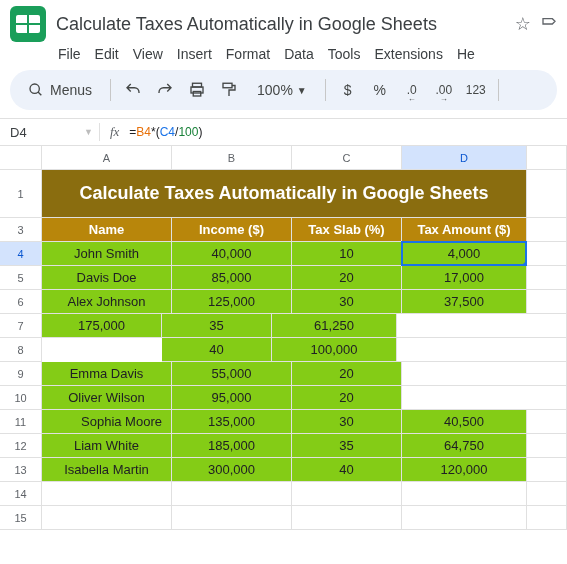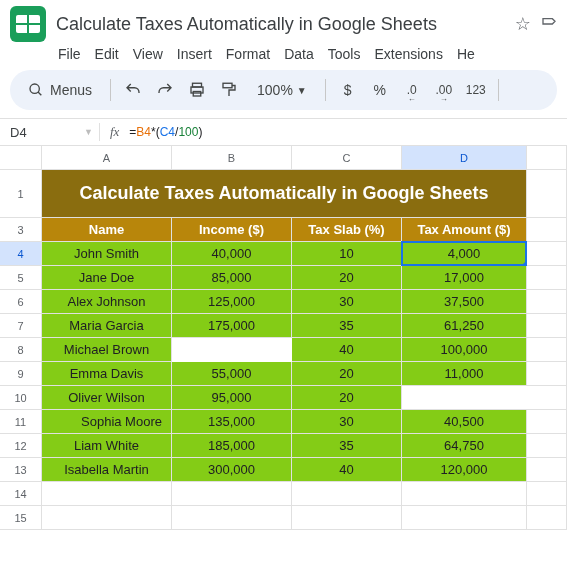--- a/index.html
+++ b/index.html
@@ -182,64 +182,61 @@
           <div class="cell" style="width: 130px;">John Smith</div>
           <div class="cell" style="width: 120px;">40,000</div>
           <div class="cell" style="width: 110px;">10</div>
           <div class="cell selected-cell" style="width: 125px;">4,000<div class="handle"></div></div>
           <div class="cell" style="flex: 1 1 0%; background: rgb(255, 255, 255);"></div>
         </div>
       </div>
       <div class="row data-row" style="height: 24px;">
         <div class="rh" style="height: 24px;">5</div>
         <div class="cells">
-          <div class="cell" style="width: 130px;">Jane Doe</div>
+          <div class="cell" style="width: 130px;">Davis Doe</div>
           <div class="cell" style="width: 120px;">85,000</div>
           <div class="cell" style="width: 110px;">20</div>
           <div class="cell" style="width: 125px;">17,000</div>
           <div class="cell" style="flex: 1 1 0%; background: rgb(255, 255, 255);"></div>
         </div>
       </div>
       <div class="row data-row" style="height: 24px;">
         <div class="rh" style="height: 24px;">6</div>
         <div class="cells">
           <div class="cell" style="width: 130px;">Alex Johnson</div>
           <div class="cell" style="width: 120px;">125,000</div>
           <div class="cell" style="width: 110px;">30</div>
           <div class="cell" style="width: 125px;">37,500</div>
           <div class="cell" style="flex: 1 1 0%; background: rgb(255, 255, 255);"></div>
         </div>
       </div>
       <div class="row data-row" style="height: 24px;">
         <div class="rh" style="height: 24px;">7</div>
         <div class="cells">
-          <div class="cell" style="width: 130px;">Maria Garcia</div>
           <div class="cell" style="width: 120px;">175,000</div>
           <div class="cell" style="width: 110px;">35</div>
           <div class="cell" style="width: 125px;">61,250</div>
           <div class="cell" style="flex: 1 1 0%; background: rgb(255, 255, 255);"></div>
         </div>
       </div>
       <div class="row data-row" style="height: 24px;">
         <div class="rh" style="height: 24px;">8</div>
         <div class="cells">
-          <div class="cell" style="width: 130px;">Michael Brown</div>
           <div class="cell" style="width: 120px; margin-top: 36px;">250,000</div>
           <div class="cell" style="width: 110px;">40</div>
           <div class="cell" style="width: 125px;">100,000</div>
           <div class="cell" style="flex: 1 1 0%; background: rgb(255, 255, 255);"></div>
         </div>
       </div>
       <div class="row data-row" style="height: 24px;">
         <div class="rh" style="height: 24px;">9</div>
         <div class="cells">
           <div class="cell" style="width: 130px;">Emma Davis</div>
           <div class="cell" style="width: 120px;">55,000</div>
           <div class="cell" style="width: 110px;">20</div>
-          <div class="cell" style="width: 125px;">11,000</div>
           <div class="cell" style="flex: 1 1 0%; background: rgb(255, 255, 255);"></div>
         </div>
       </div>
       <div class="row data-row" style="height: 24px;">
         <div class="rh" style="height: 24px;">10</div>
         <div class="cells">
           <div class="cell" style="width: 130px;">Oliver Wilson</div>
           <div class="cell" style="width: 120px;">95,000</div>
           <div class="cell" style="width: 110px;">20</div>
           <div class="cell" style="flex: 1 1 0%; background: rgb(255, 255, 255);"></div>

